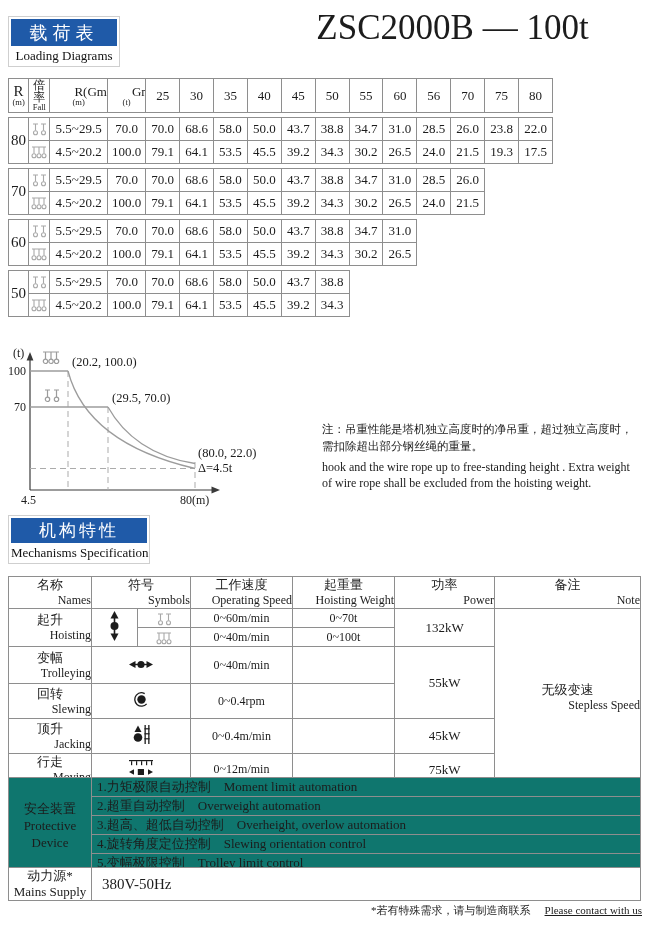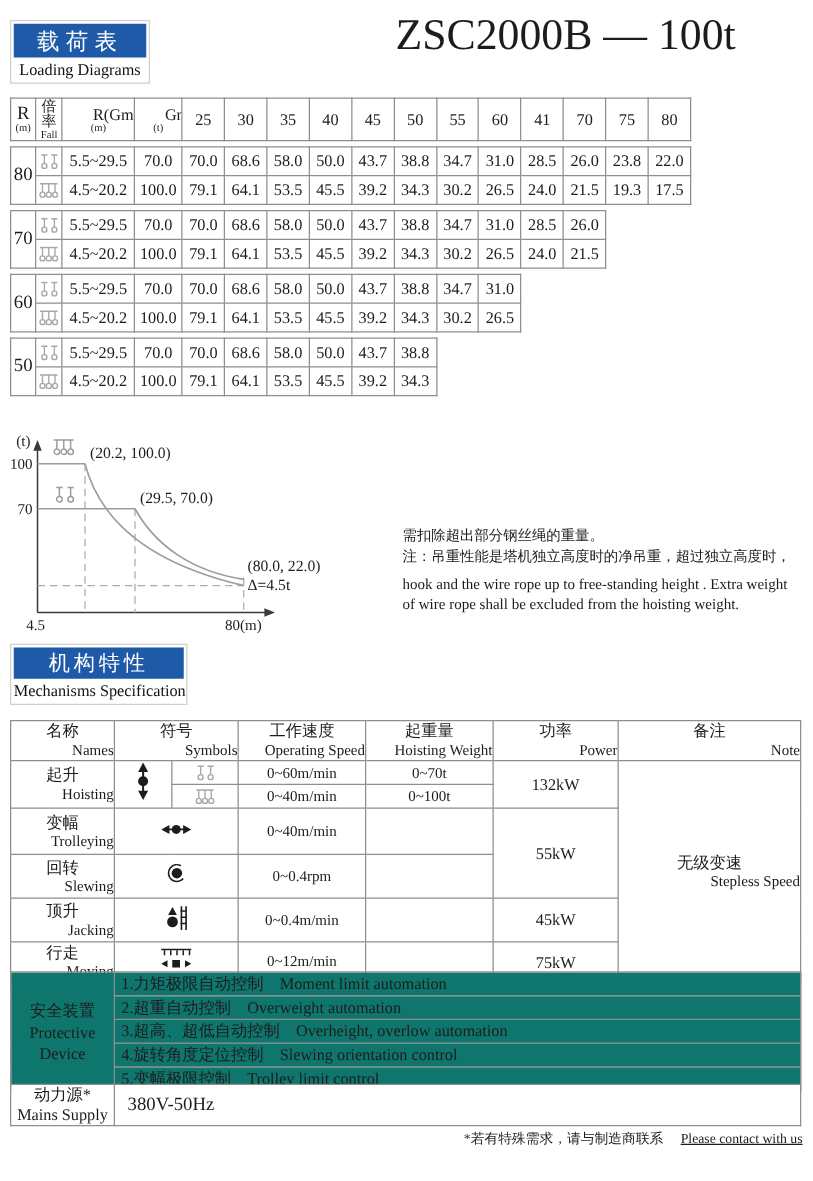--- a/index.html
+++ b/index.html
@@ -125,21 +125,21 @@
             <div class="hu">(t)</div>
           </td>
           <td class="hrad">25</td>
           <td class="hrad">30</td>
           <td class="hrad">35</td>
           <td class="hrad">40</td>
           <td class="hrad">45</td>
           <td class="hrad">50</td>
           <td class="hrad">55</td>
           <td class="hrad">60</td>
-          <td class="hrad">41</td>
+          <td class="hrad">56</td>
           <td class="hrad">70</td>
           <td class="hrad">75</td>
           <td class="hrad">80</td>
         </tr>
       </tbody>
     </table>
     <table class="lt lt-group">
       <colgroup>
         <col style="width: 20px;">
         <col style="width: 21px;">
@@ -435,22 +435,22 @@
   <text x="18" y="66" text-anchor="end">70</text>
   <text x="13" y="159">4.5</text>
   <text x="172" y="159">80(m)</text>
   <text class="ann" x="64" y="21">(20.2, 100.0)</text>
   <text class="ann" x="104" y="57">(29.5, 70.0)</text>
   <text class="ann" x="190" y="112">(80.0, 22.0)</text>
   <text class="ann" x="190" y="127">Δ=4.5t</text>
 </svg>
 
 <div id="notes">
+  <div class="note-zh">注：吊重性能是塔机独立高度时的净吊重，超过独立高度时，</div>
   <div class="note-zh">需扣除超出部分钢丝绳的重量。</div>
-  <div class="note-zh">注：吊重性能是塔机独立高度时的净吊重，超过独立高度时，</div>
   <div class="gap"></div>
   <div class="note-en">hook and the wire rope up to free-standing height . Extra weight</div>
   <div class="note-en">of wire rope shall be excluded from the hoisting weight.</div>
 </div>
 
 <div class="brand" id="brand2">
   <div class="blue">机构特性</div>
   <div class="en">Mechanisms Specification</div>
 </div>
 

